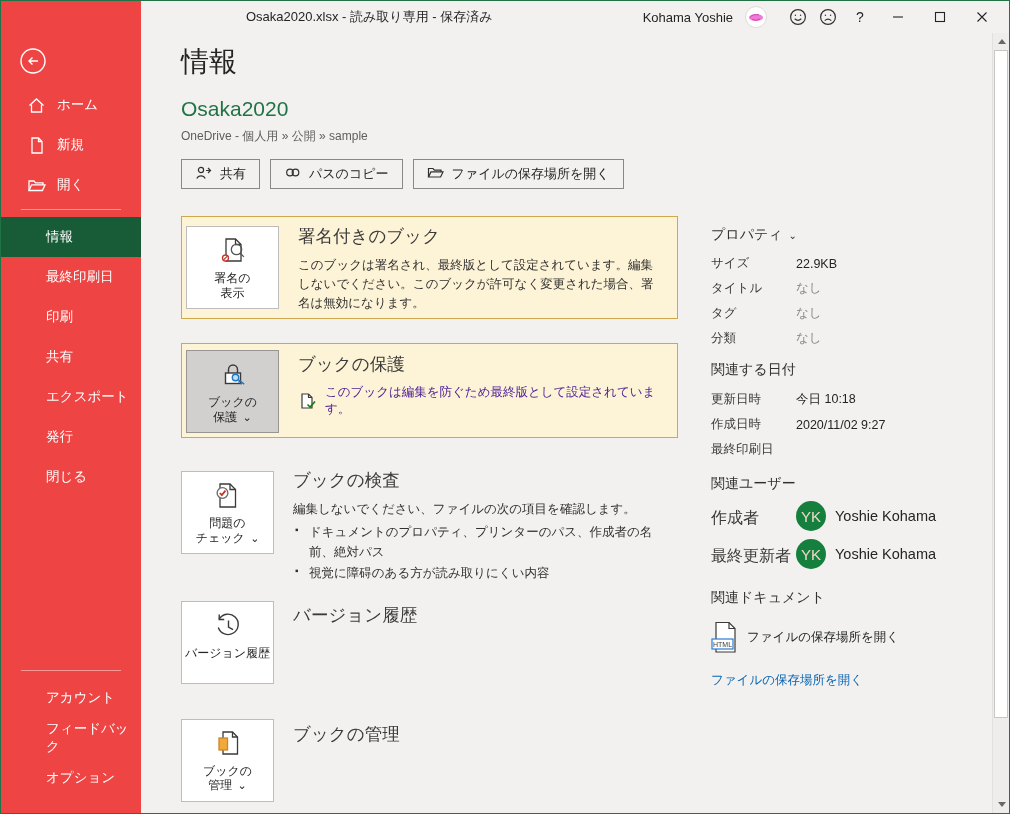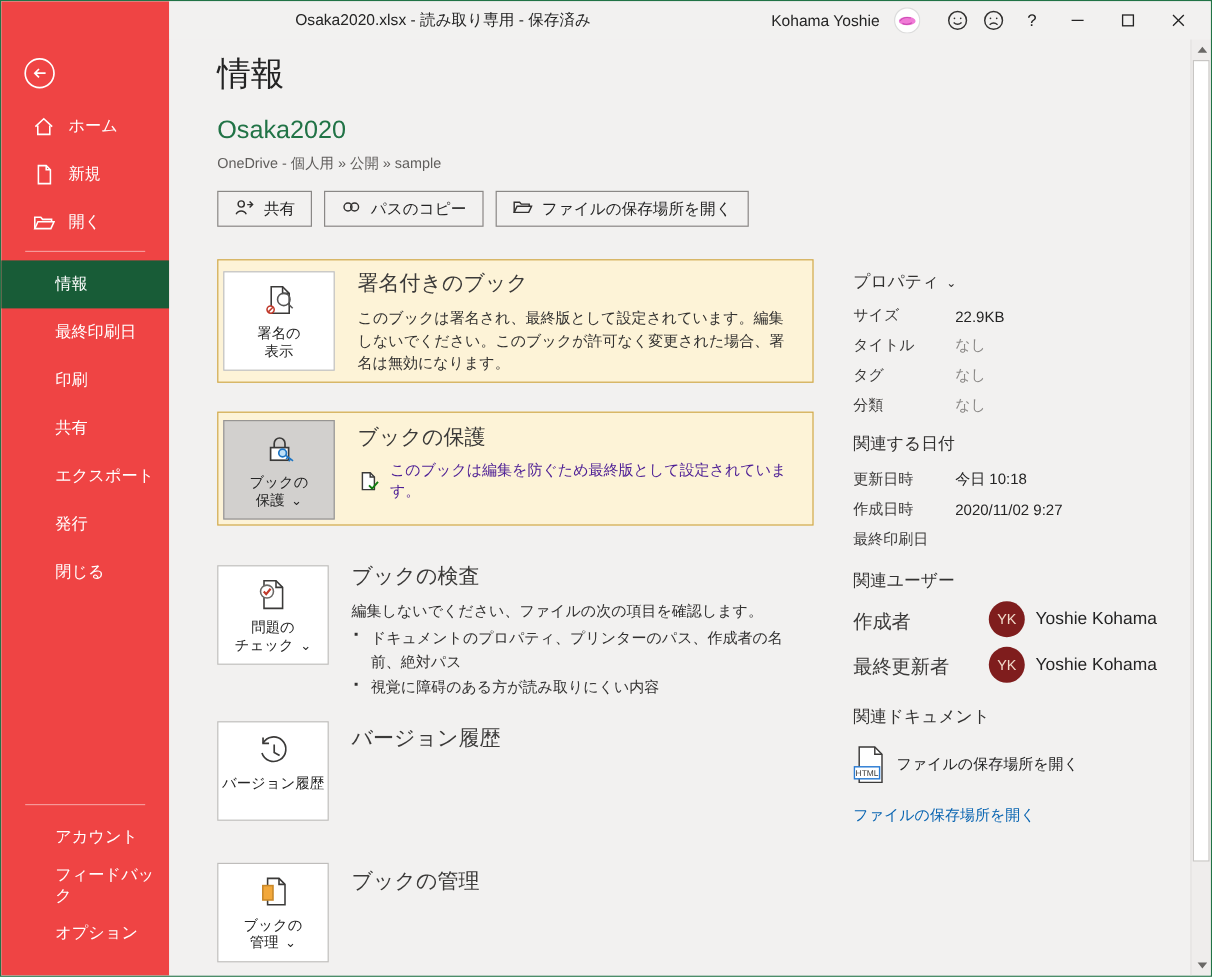--- a/index.html
+++ b/index.html
@@ -74,21 +74,21 @@
   .d-header { font-size:14px; color:#323130; }
   .d-header .chev { font-size:10px; }
   .d-row { display:flex; align-items:center; height:25px; font-size:12.5px; }
   .d-label { width:85px; color:#3b3a39; flex:none; }
   .d-value { color:#242424; }
   .d-value.muted { color:#8a8886; }
   .gap7 { margin-top:7px; } .gap10 { margin-top:10px; } .gap13 { margin-top:13px; }
   .gap8 { margin-top:8px; } .gap20 { margin-top:20px; } .gap16 { margin-top:16px; } .gap14 { margin-top:14px; }
   .person { display:flex; align-items:center; margin-top:8px; }
   .person .d-label { padding-top:5px; }
-  .yk { width:30px; height:30px; border-radius:50%; background:#7f1d1d; color:#f0d9c9; font-size:12px; display:flex; align-items:center; justify-content:center; flex:none; cursor:pointer;margin-left:28px; }
+  .yk { width:30px; height:30px; border-radius:50%; background:#15803d; color:#f0d9c9; font-size:15px; display:flex; align-items:center; justify-content:center; flex:none; cursor:pointer; }
   .person-name { margin-left:9px; font-size:14.5px; color:#242424; align-self:center; }
   .doc-link { display:flex; align-items:center; gap:9px; font-size:12.5px; color:#242424; cursor:pointer; }
   .doc-link svg { width:27px; height:33px; flex:none; }
   .link-blue { font-size:12.5px; color:#0864b1; cursor:pointer; display:inline-block; }
 
   
   .vscroll { position:absolute; right:0; top:32px; bottom:0; width:17px; background:#efedec; border-left:1px solid #e3e1df; }
   .vs-btn { position:absolute; left:0; width:17px; height:17px; display:flex; align-items:center; justify-content:center; cursor:pointer; }
   .vs-up { top:0; } .vs-down { bottom:0; }
   .tri-up { width:0; height:0; border-left:4px solid transparent; border-right:4px solid transparent; border-bottom:5px solid #6a6866; }

